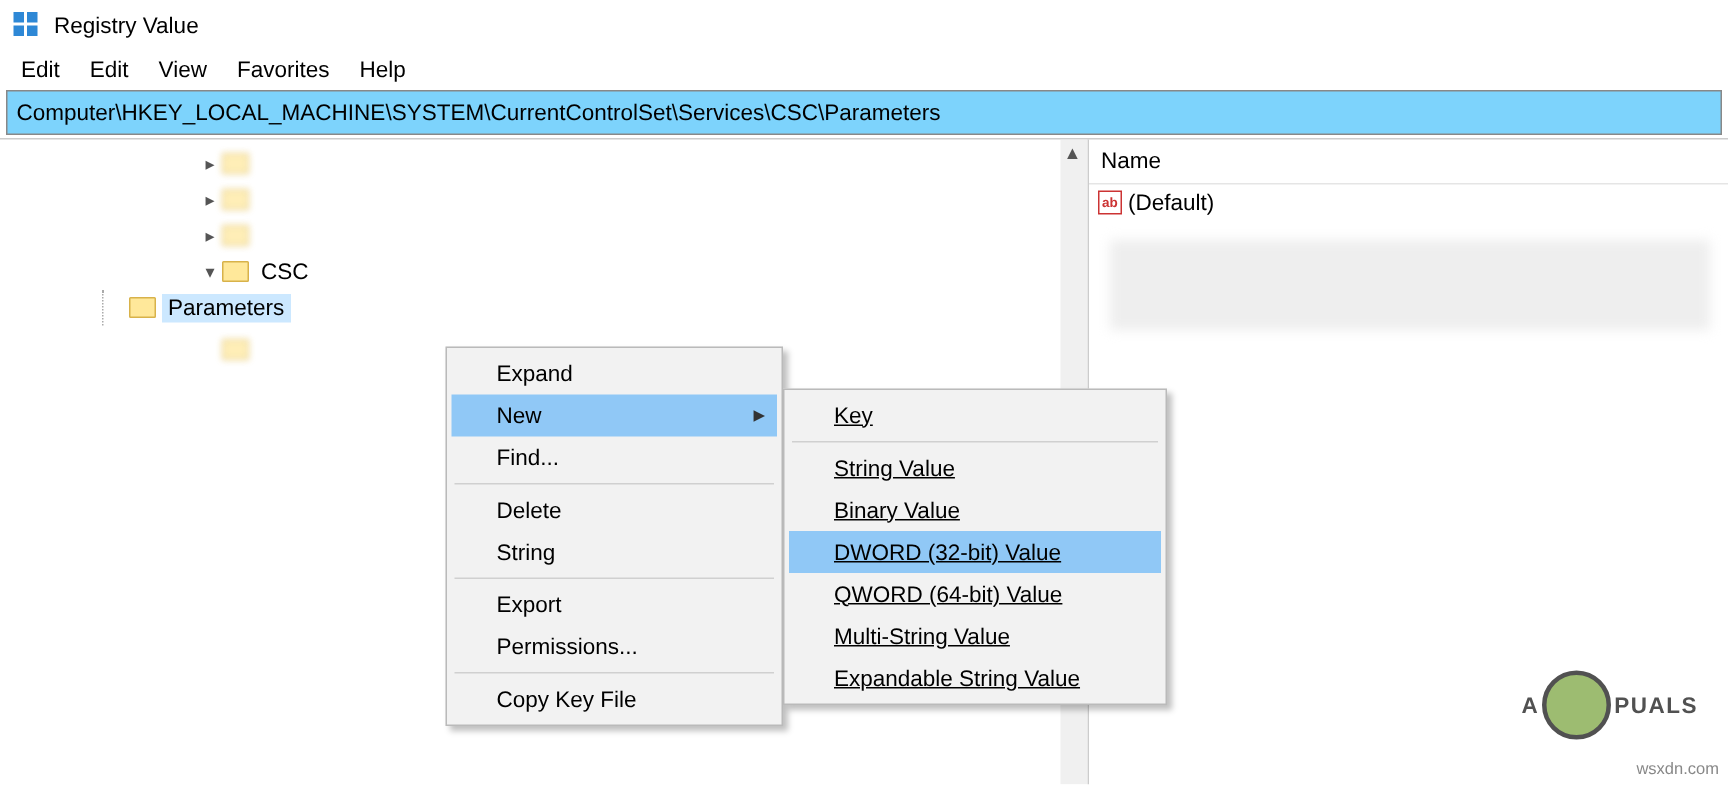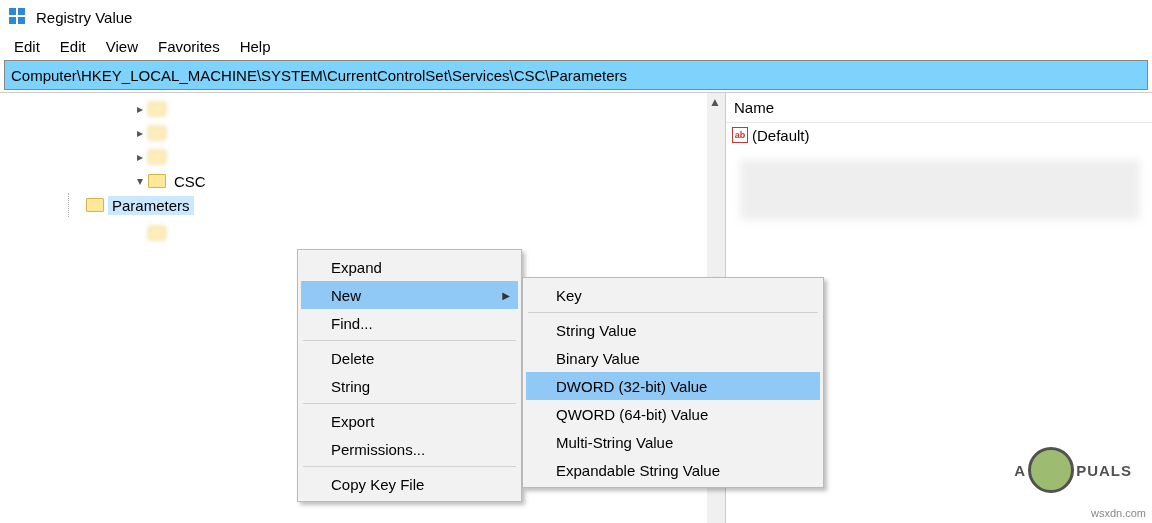--- a/index.html
+++ b/index.html
@@ -26,21 +26,21 @@
 .tree-label { padding: 1px 4px; }
 .selected { background: #cce8ff; }
 .tree-row.blur .folder-icon { filter: blur(2px); opacity:.7; }
 .tree-row.blur .tree-label { filter: blur(3px); color:#bbb; min-width:100px; }
 
 .list-header { display: flex; height: 26px; border-bottom: 1px solid #e5e5e5; }
 .list-header div { padding: 2px 8px; }
 .list-row { display: flex; align-items: center; height: 24px; padding-left: 6px; }
 .ab-icon { width:16px; height:16px; border:1px solid #c33; display:inline-flex; align-items:center; justify-content:center; font-size:9px; font-weight:bold; color:#c33; margin-right:4px; background:#fff; }
 
-.context-menu { position: absolute; background: #f2f2f2; border: 1px solid #bababa; box-shadow: 3px 3px 4px rgba(0,0,0,.25); padding: 3px; z-index: 10; margin-top: 18px; }
+.context-menu { position: absolute; background: #f2f2f2; border: 1px solid #bababa; box-shadow: 3px 3px 4px rgba(0,0,0,.25); padding: 3px; z-index: 10; }
 .cm-item { height: 28px; display: flex; align-items: center; padding: 0 24px 0 30px; cursor: default; white-space: nowrap; position: relative; }
 .cm-item.hl { background: #90c8f6; }
 .cm-item .arrow { position: absolute; right: 8px; font-size: 10px; color:#333; }
 .cm-sep { height: 1px; background: #d0d0d0; margin: 3px 2px; }
 
 .blur-block { position:absolute; background:#eee; filter: blur(4px); }
 
 .watermark { position:absolute; right:20px; bottom:30px; font-size:42px; font-weight:bold; color:#333; letter-spacing:1px; display:flex; align-items:center; opacity:.85;}
 .watermark .face { width:46px; height:46px; border-radius:50%; background:#8db159; border:3px solid #333; display:inline-block; margin:0 2px; position:relative; vertical-align:middle;}
 .attribution { position:absolute; right:6px; bottom:4px; font-size:11px; color:#888;}
@@ -150,21 +150,21 @@
     </div>
   <div class="cm-item">
       <span>Permissions...</span>
     </div>
   <div class="cm-sep"></div>
   <div class="cm-item">
       <span>Copy Key File</span>
     </div>
 </div>
 
-<div class="context-menu" style="left:522px; top:259px; width:302px;">
+<div class="context-menu" style="left:522px; top:259px; width:256px;text-decoration:underline;">
   <div class="cm-item">
       <span>Key</span>
     </div>
   <div class="cm-sep"></div>
   <div class="cm-item">
       <span>String Value</span>
     </div>
   <div class="cm-item">
       <span>Binary Value</span>
     </div>

